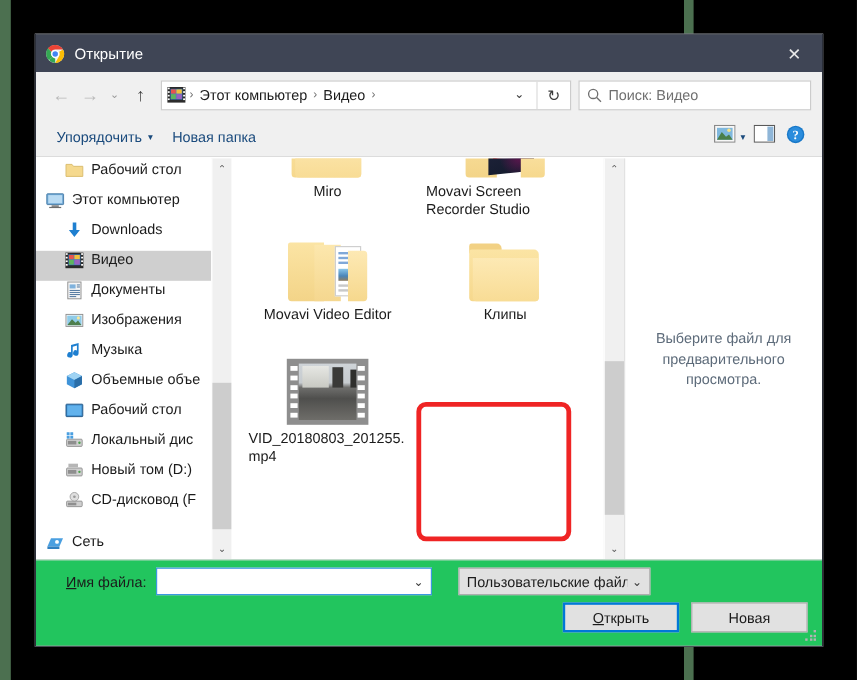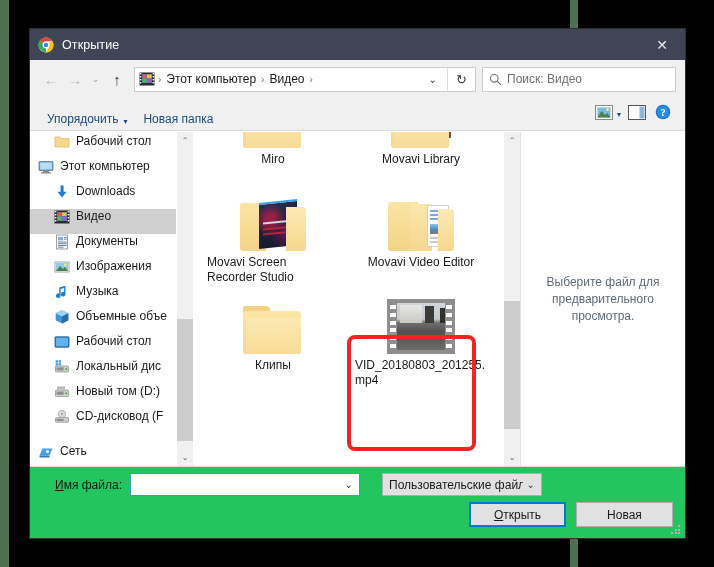--- a/index.html
+++ b/index.html
@@ -108,21 +108,21 @@
   
   .cmdbar {
     height: 33px; background:#f0f0f0;
     display: flex; align-items: center;
     padding: 0 9px;
     border-bottom: 1px solid #dcdcdc;
     flex: 0 0 auto;
   }
   .cmd-item {
     font-size: 12px; color: #1b4b7d; padding: 0 8px; height: 24px;
-    display: flex; align-items: flex-end; gap: 5px;
+    display: flex; align-items: center; gap: 5px;
   }
   .cmd-caret { font-size: 8px; color:#1b4b7d; }
   .cmd-spacer { flex: 1 1 auto; }
   .cmd-icon-btn {
     height: 24px; min-width: 26px; display: flex; align-items: center;
     justify-content: center; gap: 4px; padding: 0 3px;
   }
 
   
   .body-area {
@@ -671,34 +671,20 @@
           <div class="cell">
             <div class="thumb-wrap">
               <div class="folder">
                 <div class="back"></div>
                   <div class="front"></div>
               </div>
             </div>
             <div class="caption">Miro</div>
           </div>
 
-          <div class="cell">
-            <div class="thumb-wrap">
-              <div class="folder">
-                <div class="back"></div>
-                <div class="art" style="background:
-                   radial-gradient(circle at 20% 30%, #d8a13a 0 14%, transparent 40%),
-                   radial-gradient(circle at 60% 20%, #8e3b7a 0 12%, transparent 38%),
-                   radial-gradient(circle at 80% 60%, #c8552f 0 12%, transparent 40%),
-                   linear-gradient(160deg,#5b3a7a 0%, #2b2f52 45%, #7a4a2a 100%);"></div>
-                <div class="front"></div>
-              </div>
-            </div>
-            <div class="caption">Movavi Library</div>
-          </div>
 
           <div class="cell">
             <div class="thumb-wrap">
               <div class="folder-open">
                 <div class="lback"></div>
                   <div class="poster"></div>
                   <div class="rfront"></div>
               </div>
             </div>
             <div class="caption">Movavi Screen Recorder Studio</div>

